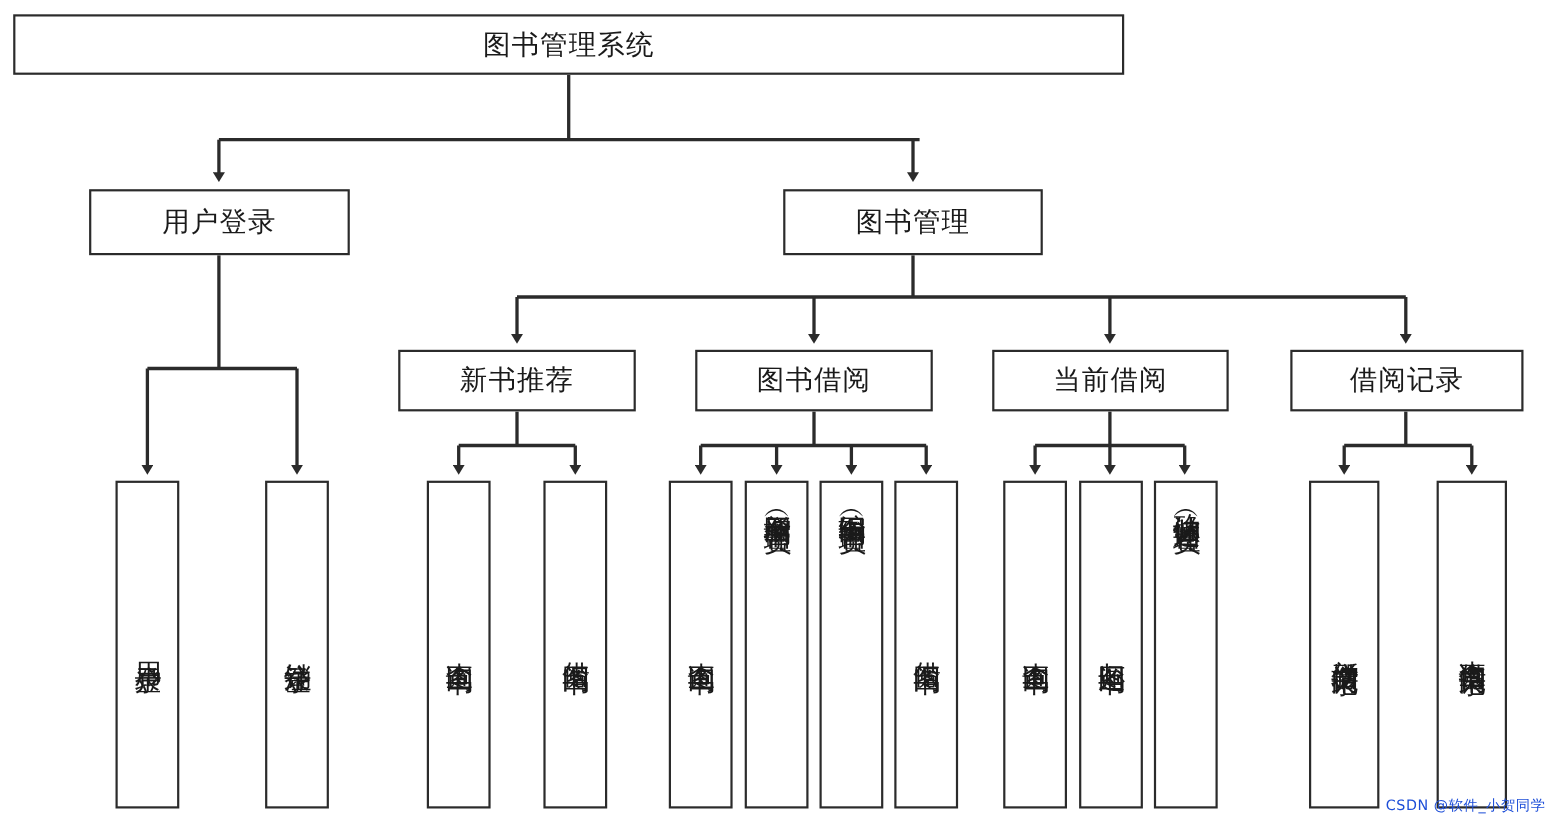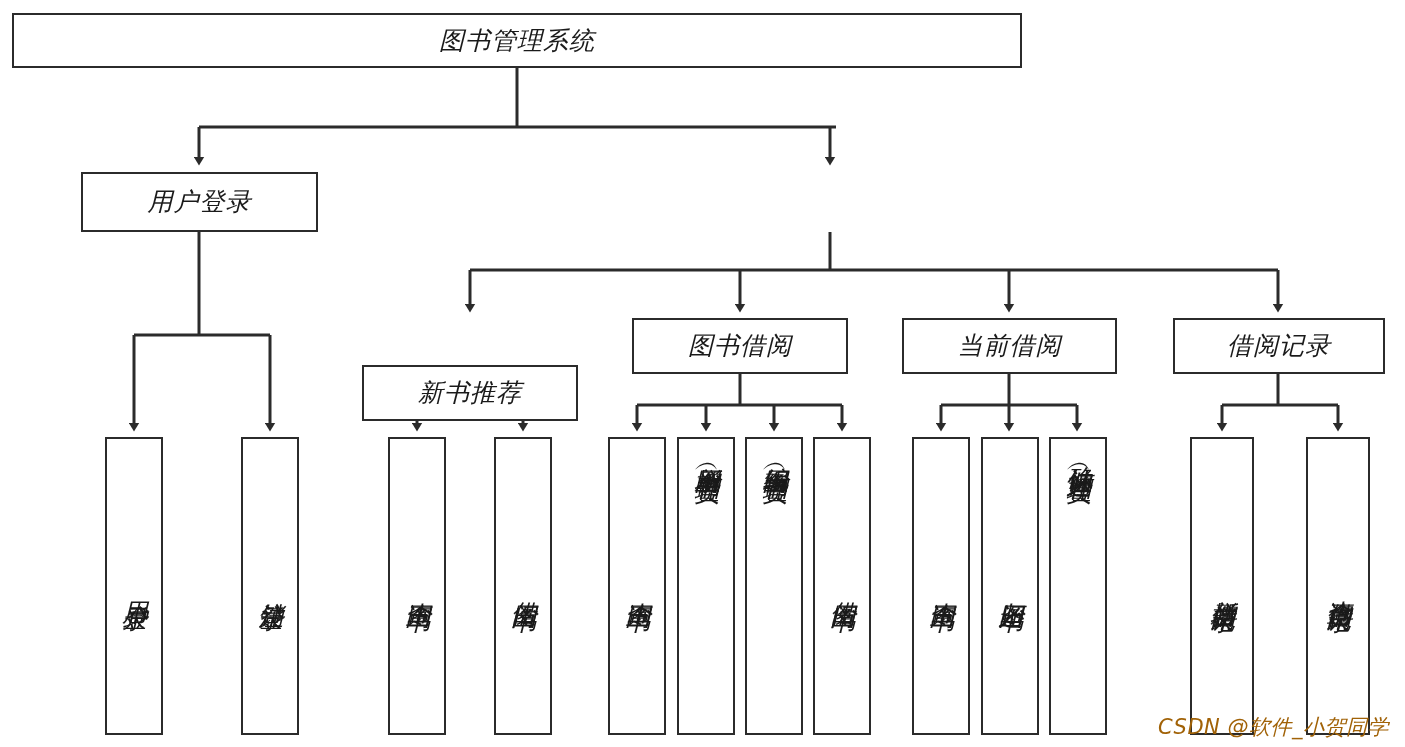--- a/index.html
+++ b/index.html
@@ -9,21 +9,20 @@
   }
   body {
     font-family: "DejaVu Sans", "Liberation Sans", sans-serif;
   }
   #canvas {
     position: relative;
     width: 1405px;
     height: 747px;
     background: #ffffff;
     overflow: hidden;
-    font-style: italic;
   }
   svg.wires {
     position: absolute;
     left: 0;
     top: 0;
     width: 1405px;
     height: 747px;
     pointer-events: none;
   }
   .node {
@@ -64,24 +63,24 @@
   }
   .leaf.center-v {
     align-items: center;
   }
   .leaf.top-v {
     align-items: flex-start;
     padding-top: 8px;
   }
   .watermark {
     position: absolute;
-    right: 16px;
+    right: 0;
     bottom: 6px;
-    font-size: 21px;
-    color: #a16207;
+    font-size: 13px;
+    color: #1d4ed8;
     letter-spacing: 0.5px;
     white-space: nowrap;
   }
 </style>
 </head>
 <body>
 
 <div id="canvas">
 
   <svg class="wires" viewBox="0 0 1405 747">
@@ -135,22 +134,25 @@
   </svg>
 
   <div class="node horiz root" style="left:12px; top:13px; width:1010px; height:55px;">
     <span>图书管理系统</span>
   </div>
 
   <div class="node horiz" style="left:81px; top:172px; width:237px; height:60px;">
     <span>用户登录</span>
   </div>
 
-
-  <div class="node horiz" style="left:362px; top:318px; width:216px; height:56px;margin-top:47px;">
+  <div class="node horiz" style="left:712px; top:172px; width:236px; height:60px;">
+    <span>图书管理</span>
+  </div>
+
+  <div class="node horiz" style="left:362px; top:318px; width:216px; height:56px;">
     <span>新书推荐</span>
   </div>
 
   <div class="node horiz" style="left:902px; top:318px; width:215px; height:56px;">
     <span>当前借阅</span>
   </div>
 
   <div class="node horiz" style="left:632px; top:318px; width:216px; height:56px;">
     <span>图书借阅</span>
   </div>

